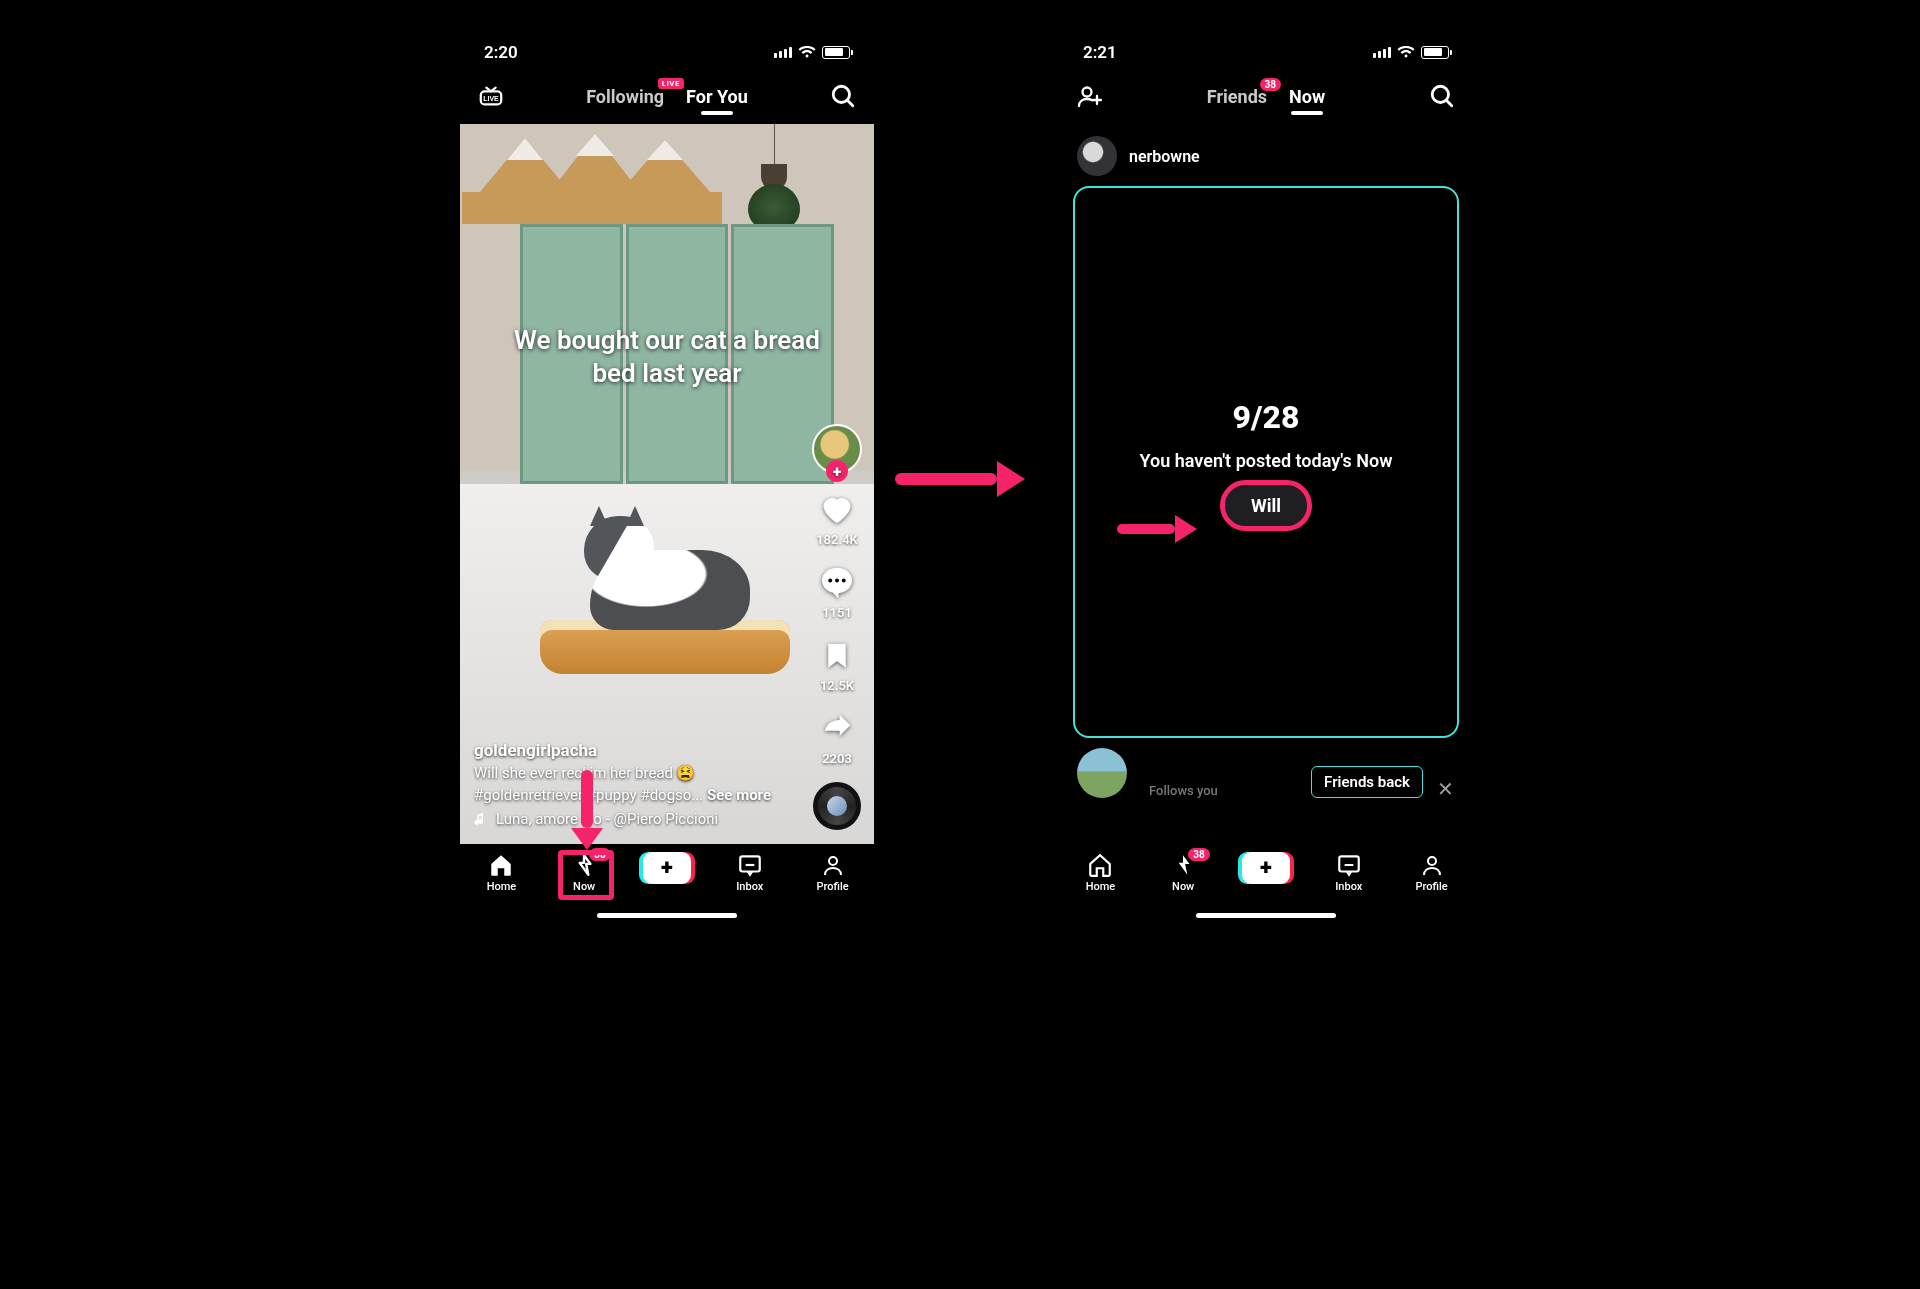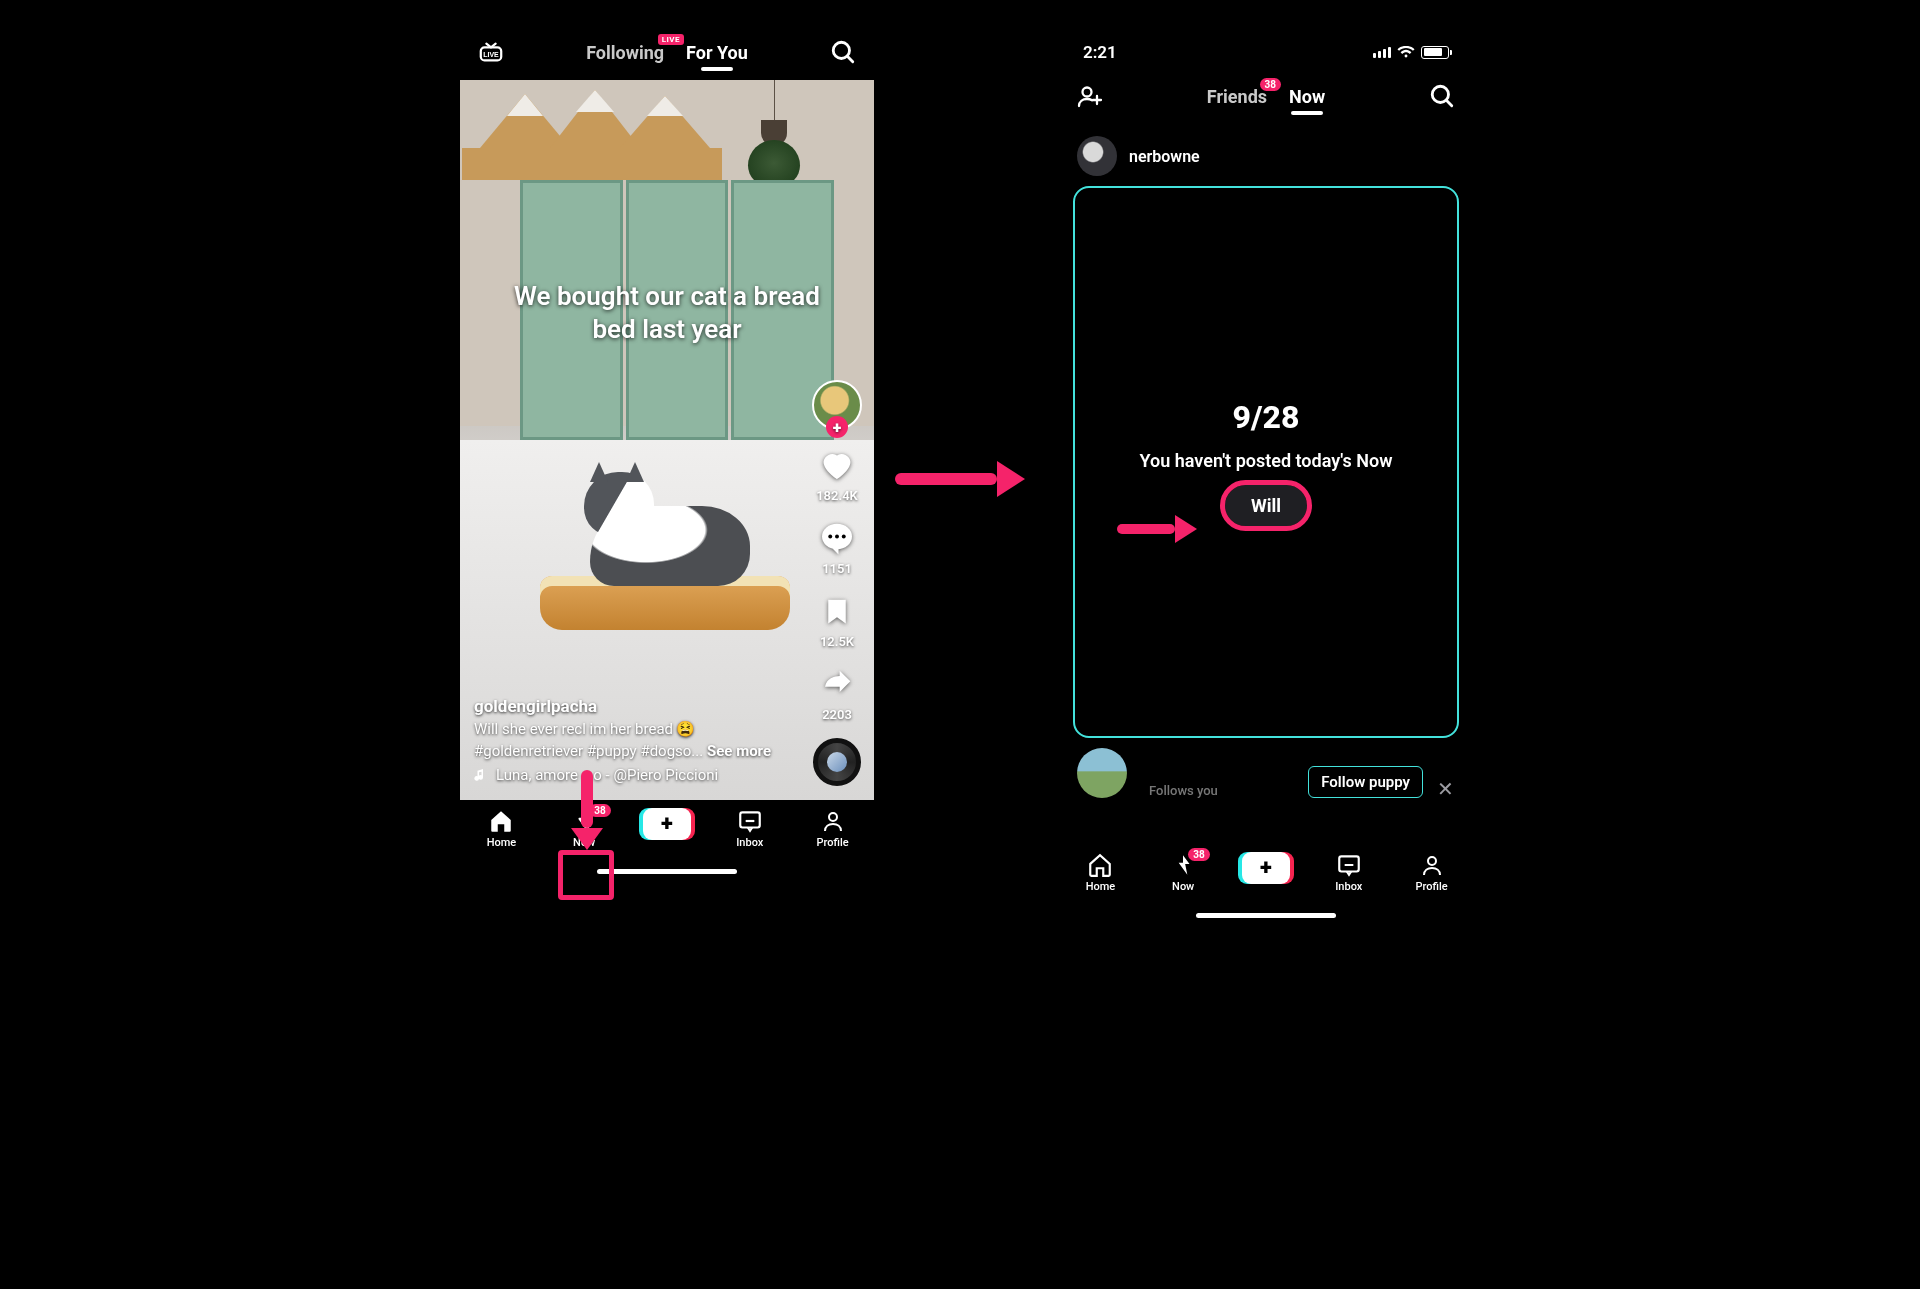--- a/index.html
+++ b/index.html
@@ -330,20 +330,37 @@
   }
 
 </style>
 </head>
 <body>
 
 <div class="canvas">
 
   <div class="phone phone-left">
 
+    <div class="status-bar">
+      <span>2:20</span>
+      <div class="status-right">
+        <span class="signal-bars">
+            <div></div>
+            <div></div>
+            <div></div>
+            <div></div>
+          </span>
+        <span class="wifi">
+          <svg viewBox="0 0 20 14" width="18" height="13" fill="#fff">
+              <path d="M10 12.5a1.6 1.6 0 100-3.2 1.6 1.6 0 000 3.2zM4 6.8C5.7 5 7.8 4 10 4s4.3 1 6 2.8l-1.8 1.8C13 7.4 11.5 6.7 10 6.7S7 7.4 5.8 8.6L4 6.8zM.5 3.3C3.1.9 6.4-.4 10-.4s6.9 1.3 9.5 3.7L17.7 5C15.6 3 12.9 1.9 10 1.9S4.4 3 2.3 5L.5 3.3z"></path>
+            </svg>
+        </span>
+        <span class="battery"></span>
+      </div>
+    </div>
 
     <div class="top-nav">
       <span class="left-action icon-btn live-icon">
         <svg viewBox="0 0 28 24" width="28" height="24" fill="none" stroke="#fff" stroke-width="2.4" stroke-linecap="round">
             <rect x="3" y="7" width="22" height="14" rx="4"></rect>
             <path d="M9 3l5 4 5-4"></path>
             <text x="14" y="17.5" text-anchor="middle" font-size="7.5" font-weight="800" fill="#fff" stroke="none" font-family="Arial">LIVE</text>
           </svg>
       </span>
       <span class="nav-item">
@@ -543,21 +560,21 @@
 
     <div class="now-card">
       <div class="now-date">9/28</div>
       <div class="now-msg">You haven't posted today's Now</div>
       <div class="now-post-btn">Will</div>
     </div>
 
     <div class="sugg-row" style="position:relative;">
       <div class="sugg-avatar"></div>
       <span class="sugg-sub">Follows you</span>
-      <span class="follow-back">Follow puppy</span>
+      <span class="follow-back">Friends back</span>
       <span class="close-x">✕</span>
     </div>
 
     <div class="tab-bar" style="position:absolute;left:0;right:0;bottom:0;">
       <div class="tab">
         <svg viewBox="0 0 24 24" width="28" height="26" fill="none" stroke="#fff" stroke-width="2">
             <path d="M3 11l9-8 9 8v10a1 1 0 01-1 1h-5v-7h-6v7H4a1 1 0 01-1-1V11z"></path>
           </svg>
         <span>Home</span>
       </div>

